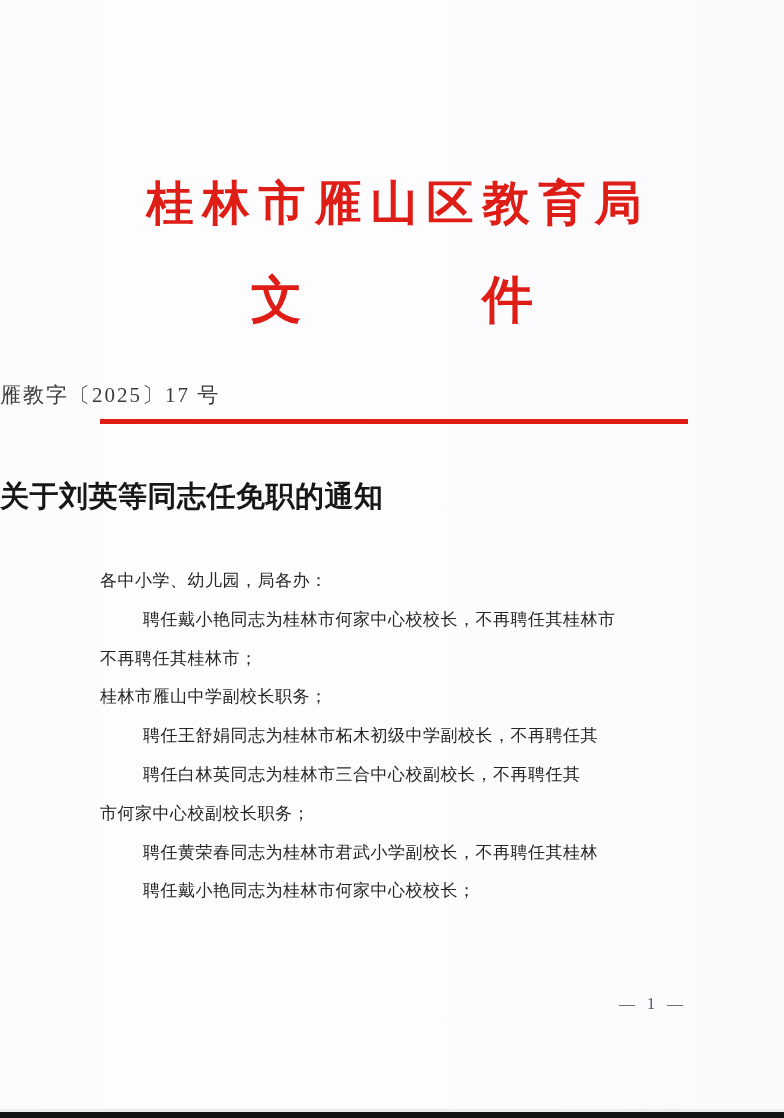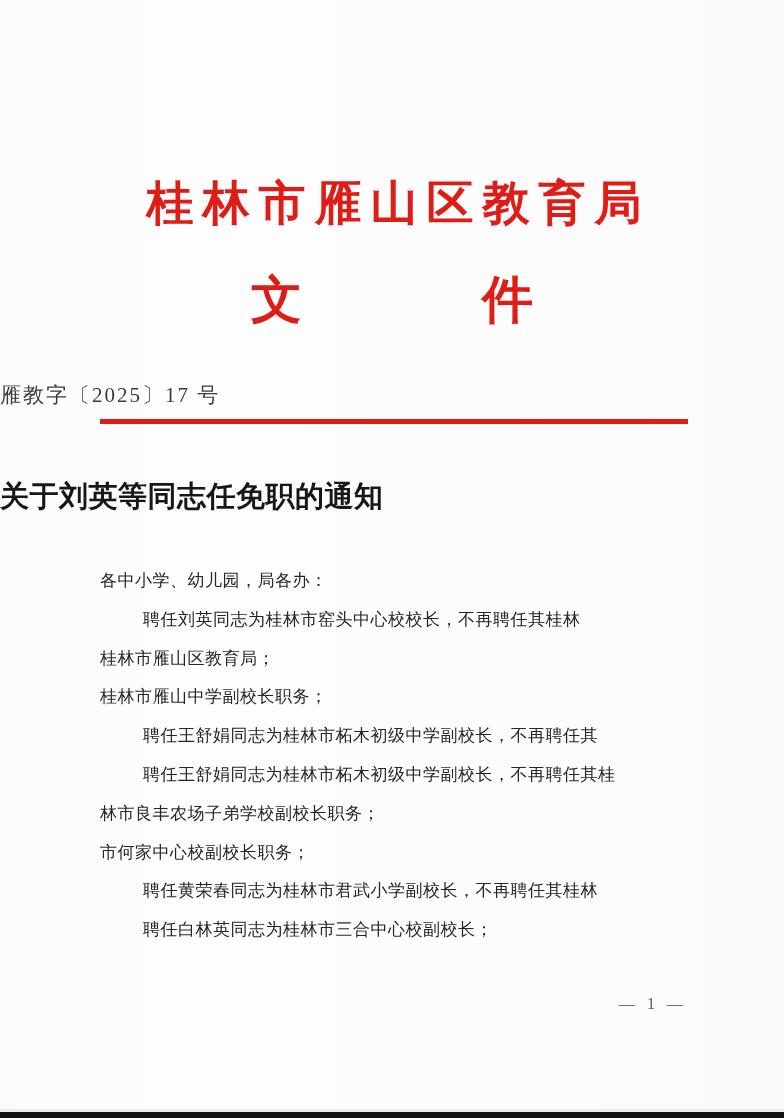--- a/index.html
+++ b/index.html
@@ -128,29 +128,28 @@
   </div>
 
   <div class="docnum">雁教字〔2025〕17 号</div>
 
   <div class="redline"></div>
 
   <div class="title">关于刘英等同志任免职的通知</div>
 
   <div class="bodytext">
     <div class="bodyline">各中小学、幼儿园，局各办：</div>
-    <div class="bodyline indent">聘任刘英同志为桂林市窑头中心校校长，不再聘任其桂林</div>
-    <div class="bodyline">桂林市雁山区教育局；</div>
+    <div class="bodyline indent">聘任戴小艳同志为桂林市何家中心校校长，不再聘任其桂林市</div>
+    <div class="bodyline">不再聘任其桂林市；</div>
     <div class="bodyline">桂林市雁山中学副校长职务；</div>
     <div class="bodyline indent">聘任王舒娟同志为桂林市柘木初级中学副校长，不再聘任其</div>
-    <div class="bodyline indent">聘任王舒娟同志为桂林市柘木初级中学副校长，不再聘任其桂</div>
-    <div class="bodyline">林市良丰农场子弟学校副校长职务；</div>
+    <div class="bodyline indent">聘任白林英同志为桂林市三合中心校副校长，不再聘任其</div>
     <div class="bodyline">市何家中心校副校长职务；</div>
     <div class="bodyline indent">聘任黄荣春同志为桂林市君武小学副校长，不再聘任其桂林</div>
-    <div class="bodyline indent">聘任白林英同志为桂林市三合中心校副校长；</div>
+    <div class="bodyline indent">聘任戴小艳同志为桂林市何家中心校校长；</div>
   </div>
 
   <div class="pagenum">— 1 —</div>
 
   <div class="scan-shadow"></div>
   <div class="scan-edge"></div>
 
 </div>
 
 </body></html>

